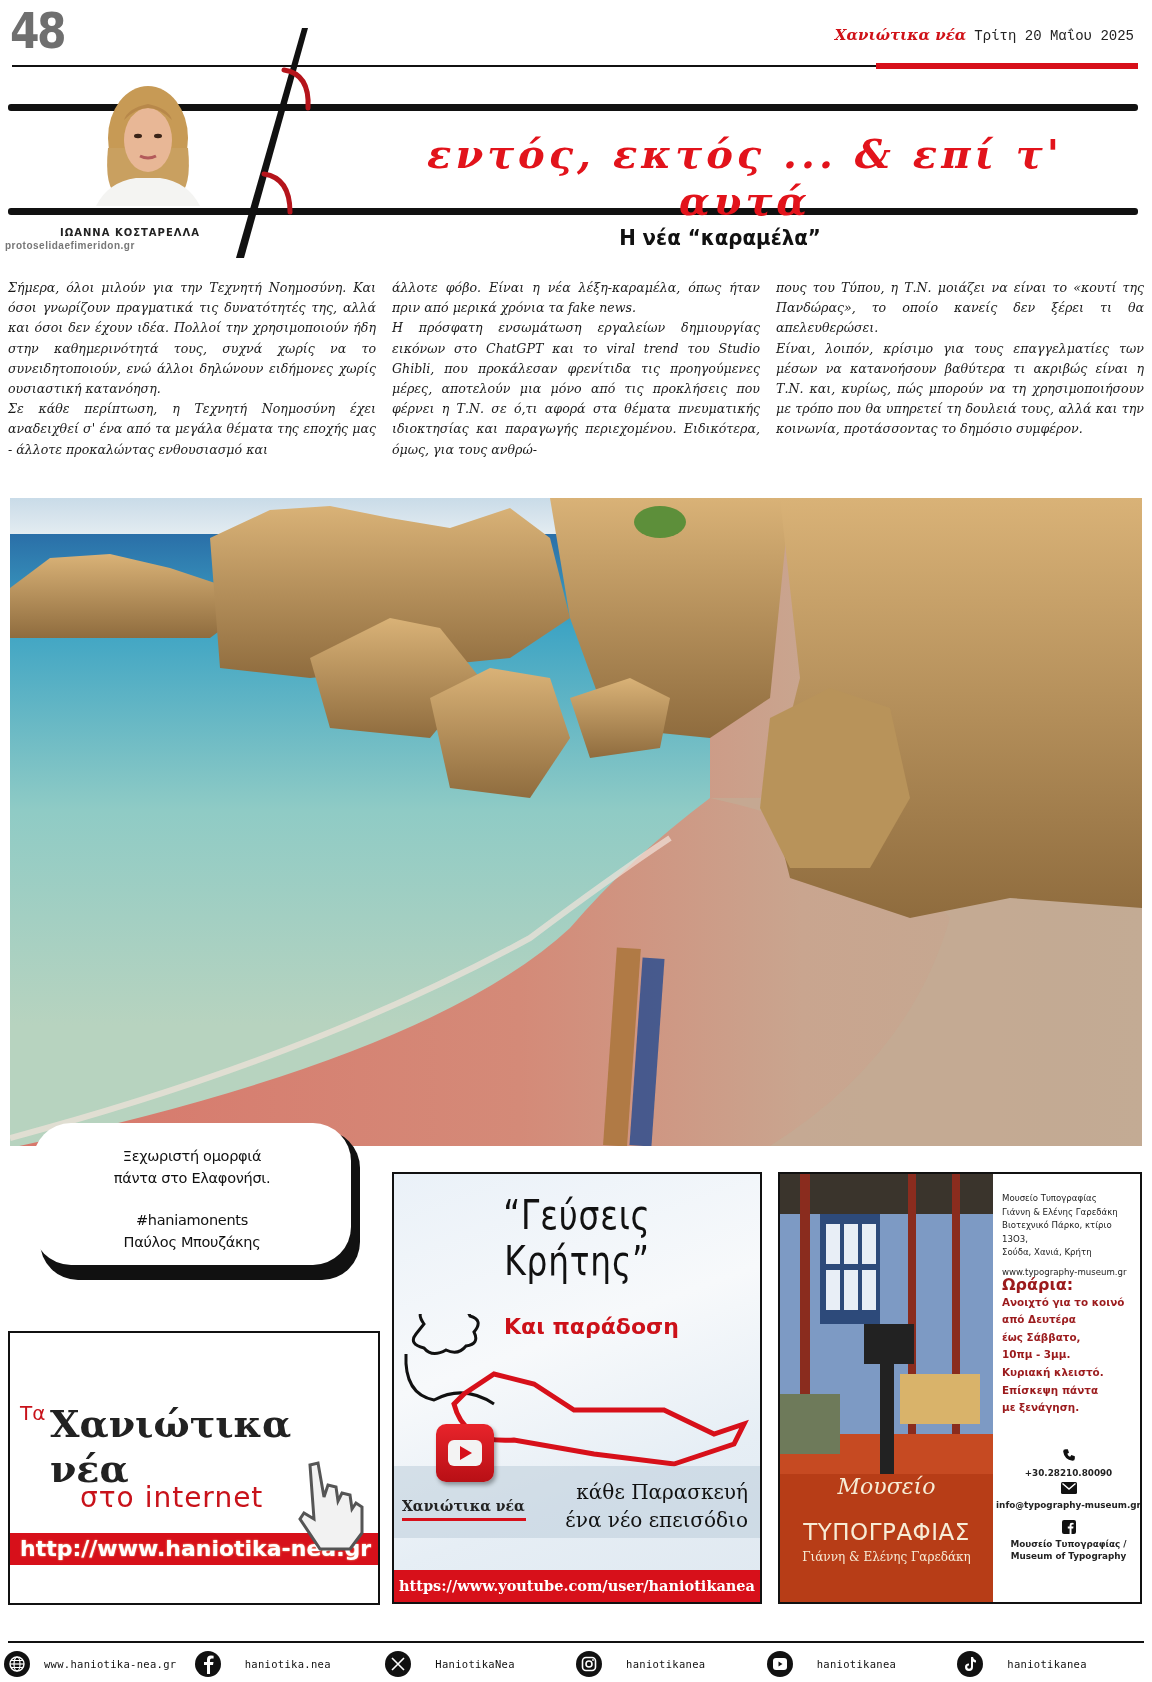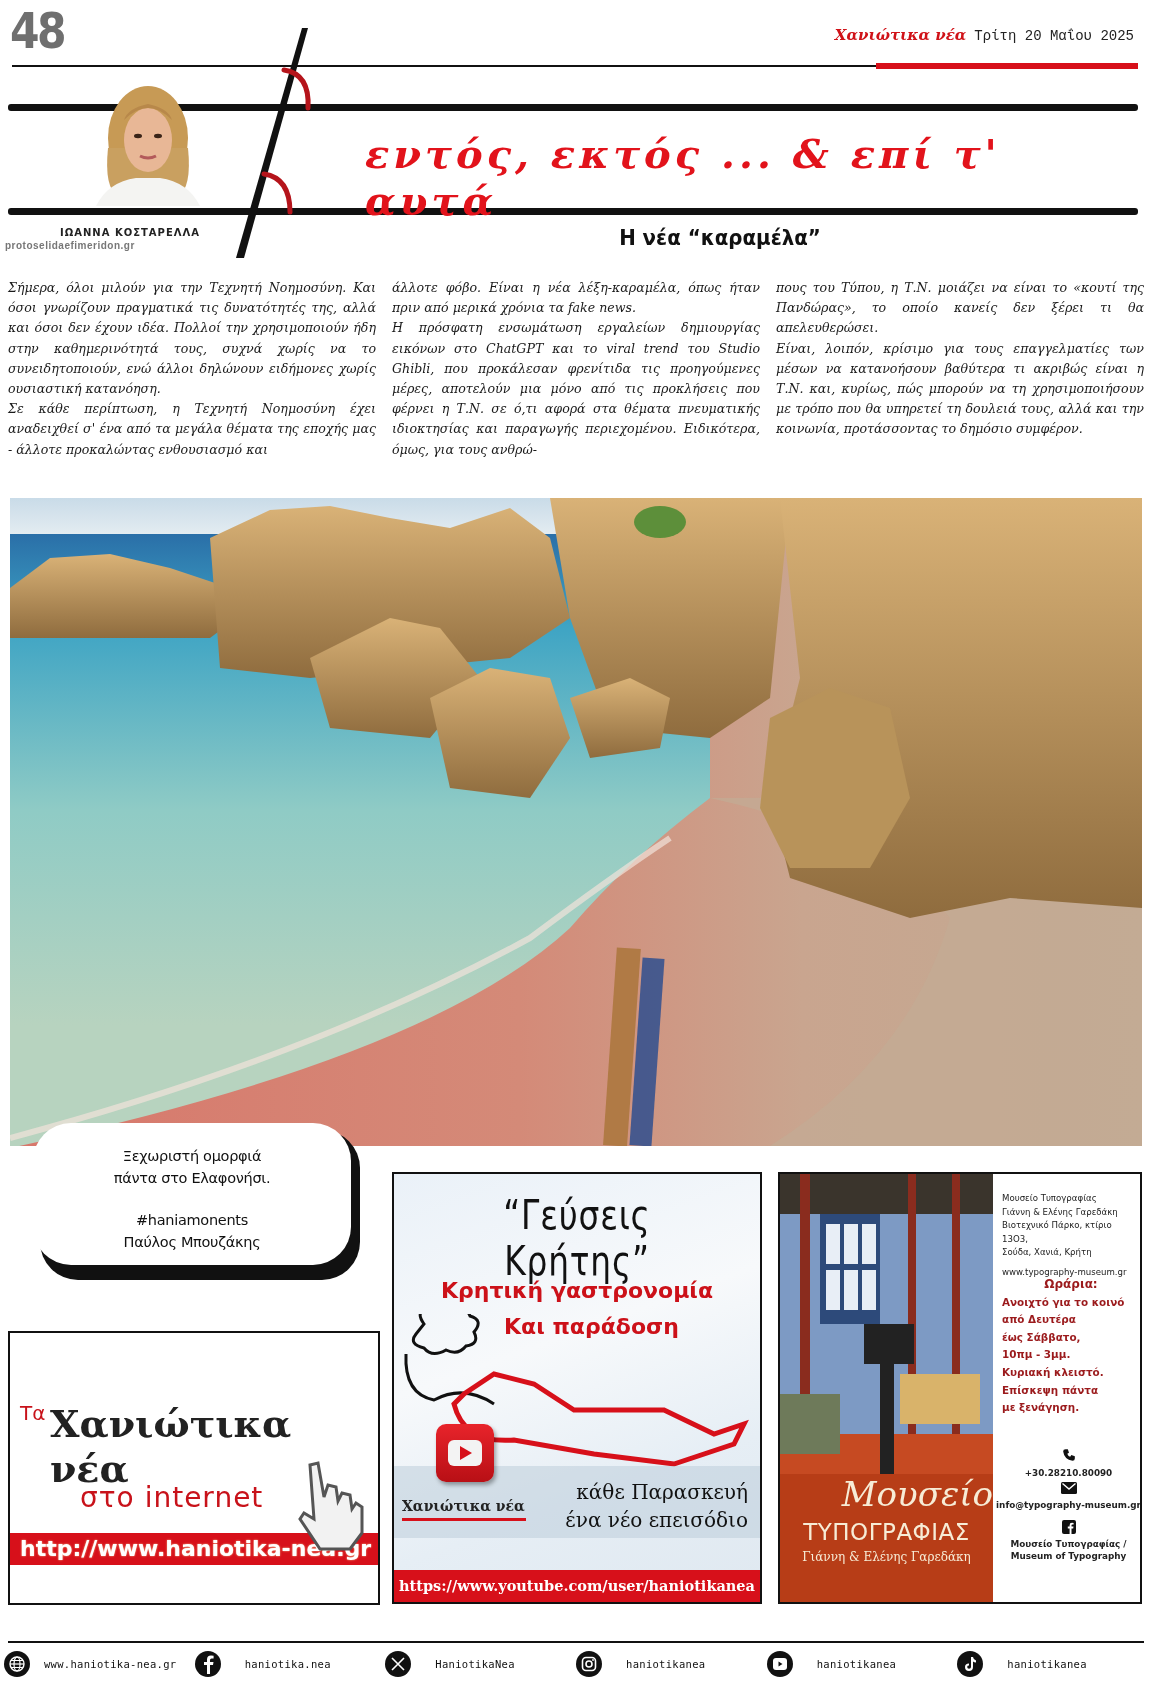--- a/index.html
+++ b/index.html
@@ -14,21 +14,21 @@
   .red-rule { position: absolute; left: 876px; right: 14px; top: 63px; height: 6px; background: #d7101a; }
   .thin-rule { position: absolute; left: 12px; right: 276px; top: 65px; height: 2px; background: #111; }
   .thick-rule-1 { position: absolute; left: 8px; right: 14px; top: 104px; height: 7px; background: #111; border-radius: 3px; }
   .thick-rule-2 { position: absolute; left: 8px; right: 14px; top: 208px; height: 7px; background: #111; border-radius: 3px; }
 
   .portrait { position: absolute; left: 78px; top: 78px; width: 140px; height: 128px; }
   .slash { position: absolute; left: 226px; top: 28px; width: 90px; height: 230px; }
   .author { position: absolute; left: 60px; top: 227px; font-family: "DejaVu Sans", sans-serif; font-weight: bold; font-size: 10px; letter-spacing: 1px; color: #222; }
   .source { position: absolute; left: 5px; top: 240px; font-family: Liberation Sans, sans-serif; font-weight: bold; font-size: 10px; color: #777; letter-spacing: 0.5px; }
 
-  .column-title { position: absolute; left: 365px; top: 130px; width: 760px; text-align: left; font-family: "DejaVu Serif", serif; font-weight: bold; font-style: italic; font-size: 40px; color: #e2131b; letter-spacing: 4px; }
+  .column-title { position: absolute; left: 365px; top: 130px; width: 760px; text-align: center; font-family: "DejaVu Serif", serif; font-weight: bold; font-style: italic; font-size: 40px; color: #e2131b; letter-spacing: 4px; }
   .headline { position: absolute; left: 420px; top: 225px; width: 600px; text-align: center; font-family: "DejaVu Sans", sans-serif; font-weight: bold; font-size: 22px; color: #111; transform: scaleX(0.9); }
 
   
   .article { position: absolute; left: 8px; top: 278px; width: 1136px; display: flex; gap: 16px; }
   .article .col { flex: 1; font-family: "DejaVu Serif", serif; font-style: italic; font-size: 12.6px; line-height: 20.2px; text-align: justify; color: #1a1a1a; }
   .article .col p { margin: 0; }
 
   
   .photo { position: absolute; left: 10px; top: 498px; width: 1132px; height: 648px; overflow: hidden; }
 
@@ -58,28 +58,28 @@
   .ad-food .yt-icon .play { position: absolute; left: 24px; top: 22px; width: 0; height: 0; border-left: 12px solid #d7101a; border-top: 7px solid transparent; border-bottom: 7px solid transparent; }
   .ad-food .brand-small { position: absolute; left: 8px; top: 324px; font-family: "DejaVu Serif", serif; font-weight: bold; font-size: 14px; color: #222; }
   .ad-food .brand-rule { position: absolute; left: 8px; top: 344px; width: 124px; height: 3px; background: #d7101a; }
   .ad-food .ep1 { position: absolute; right: 12px; top: 306px; font-family: "DejaVu Serif", serif; font-size: 20px; color: #111; }
   .ad-food .ep2 { position: absolute; right: 12px; top: 334px; font-family: "DejaVu Serif", serif; font-size: 20px; color: #111; }
   .ad-food .url-bar { position: absolute; left: 0; right: 0; bottom: 0; height: 32px; background: #d7101a; }
   .ad-food .url { position: absolute; left: 0; right: 0; bottom: 0; height: 32px; line-height: 32px; text-align: center; font-family: "DejaVu Serif", serif; font-weight: bold; font-size: 14.5px; color: #fff; }
 
   .ad-museum { left: 778px; top: 1172px; width: 364px; height: 432px; }
   .ad-museum .img { position: absolute; left: 0; top: 0; width: 213px; height: 432px; overflow: hidden; }
-  .ad-museum .logo-script { position: absolute; left: 0; width: 213px; top: 300px; text-align: right; font-family: "DejaVu Serif", serif; font-style: italic; font-size: 34px; color: #f7ecd6; }
+  .ad-museum .logo-script { position: absolute; left: 0; width: 213px; top: 300px; text-align: center; font-family: "DejaVu Serif", serif; font-style: italic; font-size: 22px; color: #f7ecd6; }
   .ad-museum .logo-main { position: absolute; left: 0; width: 213px; top: 345px; text-align: center; font-family: "DejaVu Sans", sans-serif; font-size: 23px; color: #f7ecd6; letter-spacing: 0.5px; }
   .ad-museum .logo-sub { position: absolute; left: 0; width: 213px; top: 376px; text-align: center; font-family: "DejaVu Serif", serif; font-size: 12px; color: #f7ecd6; }
   .ad-museum .info { position: absolute; left: 222px; top: 18px; width: 138px; font-family: "DejaVu Sans", sans-serif; font-size: 8.6px; line-height: 13.5px; color: #222; }
   .ad-museum .info .addr span { display: block; }
   .ad-museum .info .web { margin-top: 6px; font-size: 8.6px; }
   .ad-museum .hours { position: absolute; left: 222px; top: 102px; width: 138px; font-family: "DejaVu Sans", sans-serif; font-weight: bold; font-size: 10.4px; line-height: 17.6px; color: #9b1a1c; }
-  .ad-museum .hours .hdr { font-size: 12px; text-align: center; }
+  .ad-museum .hours .hdr { font-size: 16px; }
   .ad-museum .contact { position: absolute; left: 213px; width: 151px; text-align: center; font-family: "DejaVu Sans", sans-serif; font-weight: bold; font-size: 8.8px; color: #222; }
   .ad-museum .ci { display: block; margin: 0 auto; }
 
   
   .footer-rule { position: absolute; left: 8px; right: 8px; top: 1641px; height: 2px; background: #111; }
   .footer { position: absolute; left: 4px; right: 4px; top: 1650px; height: 28px; display: flex; align-items: center; }
   .footer .item { display: flex; align-items: center; flex: 1; }
   .footer .ico { width: 26px; height: 26px; border-radius: 50%; background: #111; display: flex; align-items: center; justify-content: center; flex-shrink: 0; }
   .footer .lbl { font-family: "DejaVu Sans Mono", monospace; font-size: 10.5px; color: #111; margin-left: 24px; letter-spacing: 0.3px; }
   .footer .item:first-child .lbl { margin-left: 14px; }
@@ -191,21 +191,20 @@
   <span class="sto">στο internet</span>
   <div class="url-bar"></div>
   <span class="url">http://www.haniotika-nea.gr</span>
   <svg class="cursor" viewBox="0 0 80 96">
     <path d="M20 8 L 28 6 L 34 40 L 38 28 L 46 30 L 48 44 L 52 36 L 60 38 L 62 52 L 66 46 L 72 50 L 72 76 L 60 92 L 30 92 L 10 62 L 14 56 L 24 62 Z" fill="#f2f2f2" stroke="#555" stroke-width="3"></path>
   </svg>
 </div>
 
 <div class="ad ad-food">
   <div class="title">“Γεύσεις Κρήτης”</div>
-  <div class="sub1">Κρητική γαστρονομία</div>
   <div class="sub2">Και παράδοση</div>
   <svg class="map" viewBox="0 0 370 160">
     <path d="M30 10 Q 20 -4 36 -4 Q 44 -14 58 -6 Q 70 -12 76 2 Q 90 6 80 18 Q 86 30 72 32 Q 64 42 52 36 Q 38 44 30 34 Q 14 30 22 20 Z" fill="none" stroke="#111" stroke-width="3"></path>
     <path d="M12 40 Q 10 80 40 86 Q 70 70 100 90" fill="none" stroke="#111" stroke-width="3"></path>
     <path d="M60 90 Q 70 130 120 126 L 200 140 L 280 150 L 340 130 L 350 110 L 320 120 L 270 96 L 180 96 L 140 70 L 100 60 L 70 80 Z" fill="none" stroke="#d7101a" stroke-width="5"></path>
   </svg>
   <div class="band"></div>
   <div class="yt-icon">
     <div class="screen"></div>
     <div class="play"></div>

